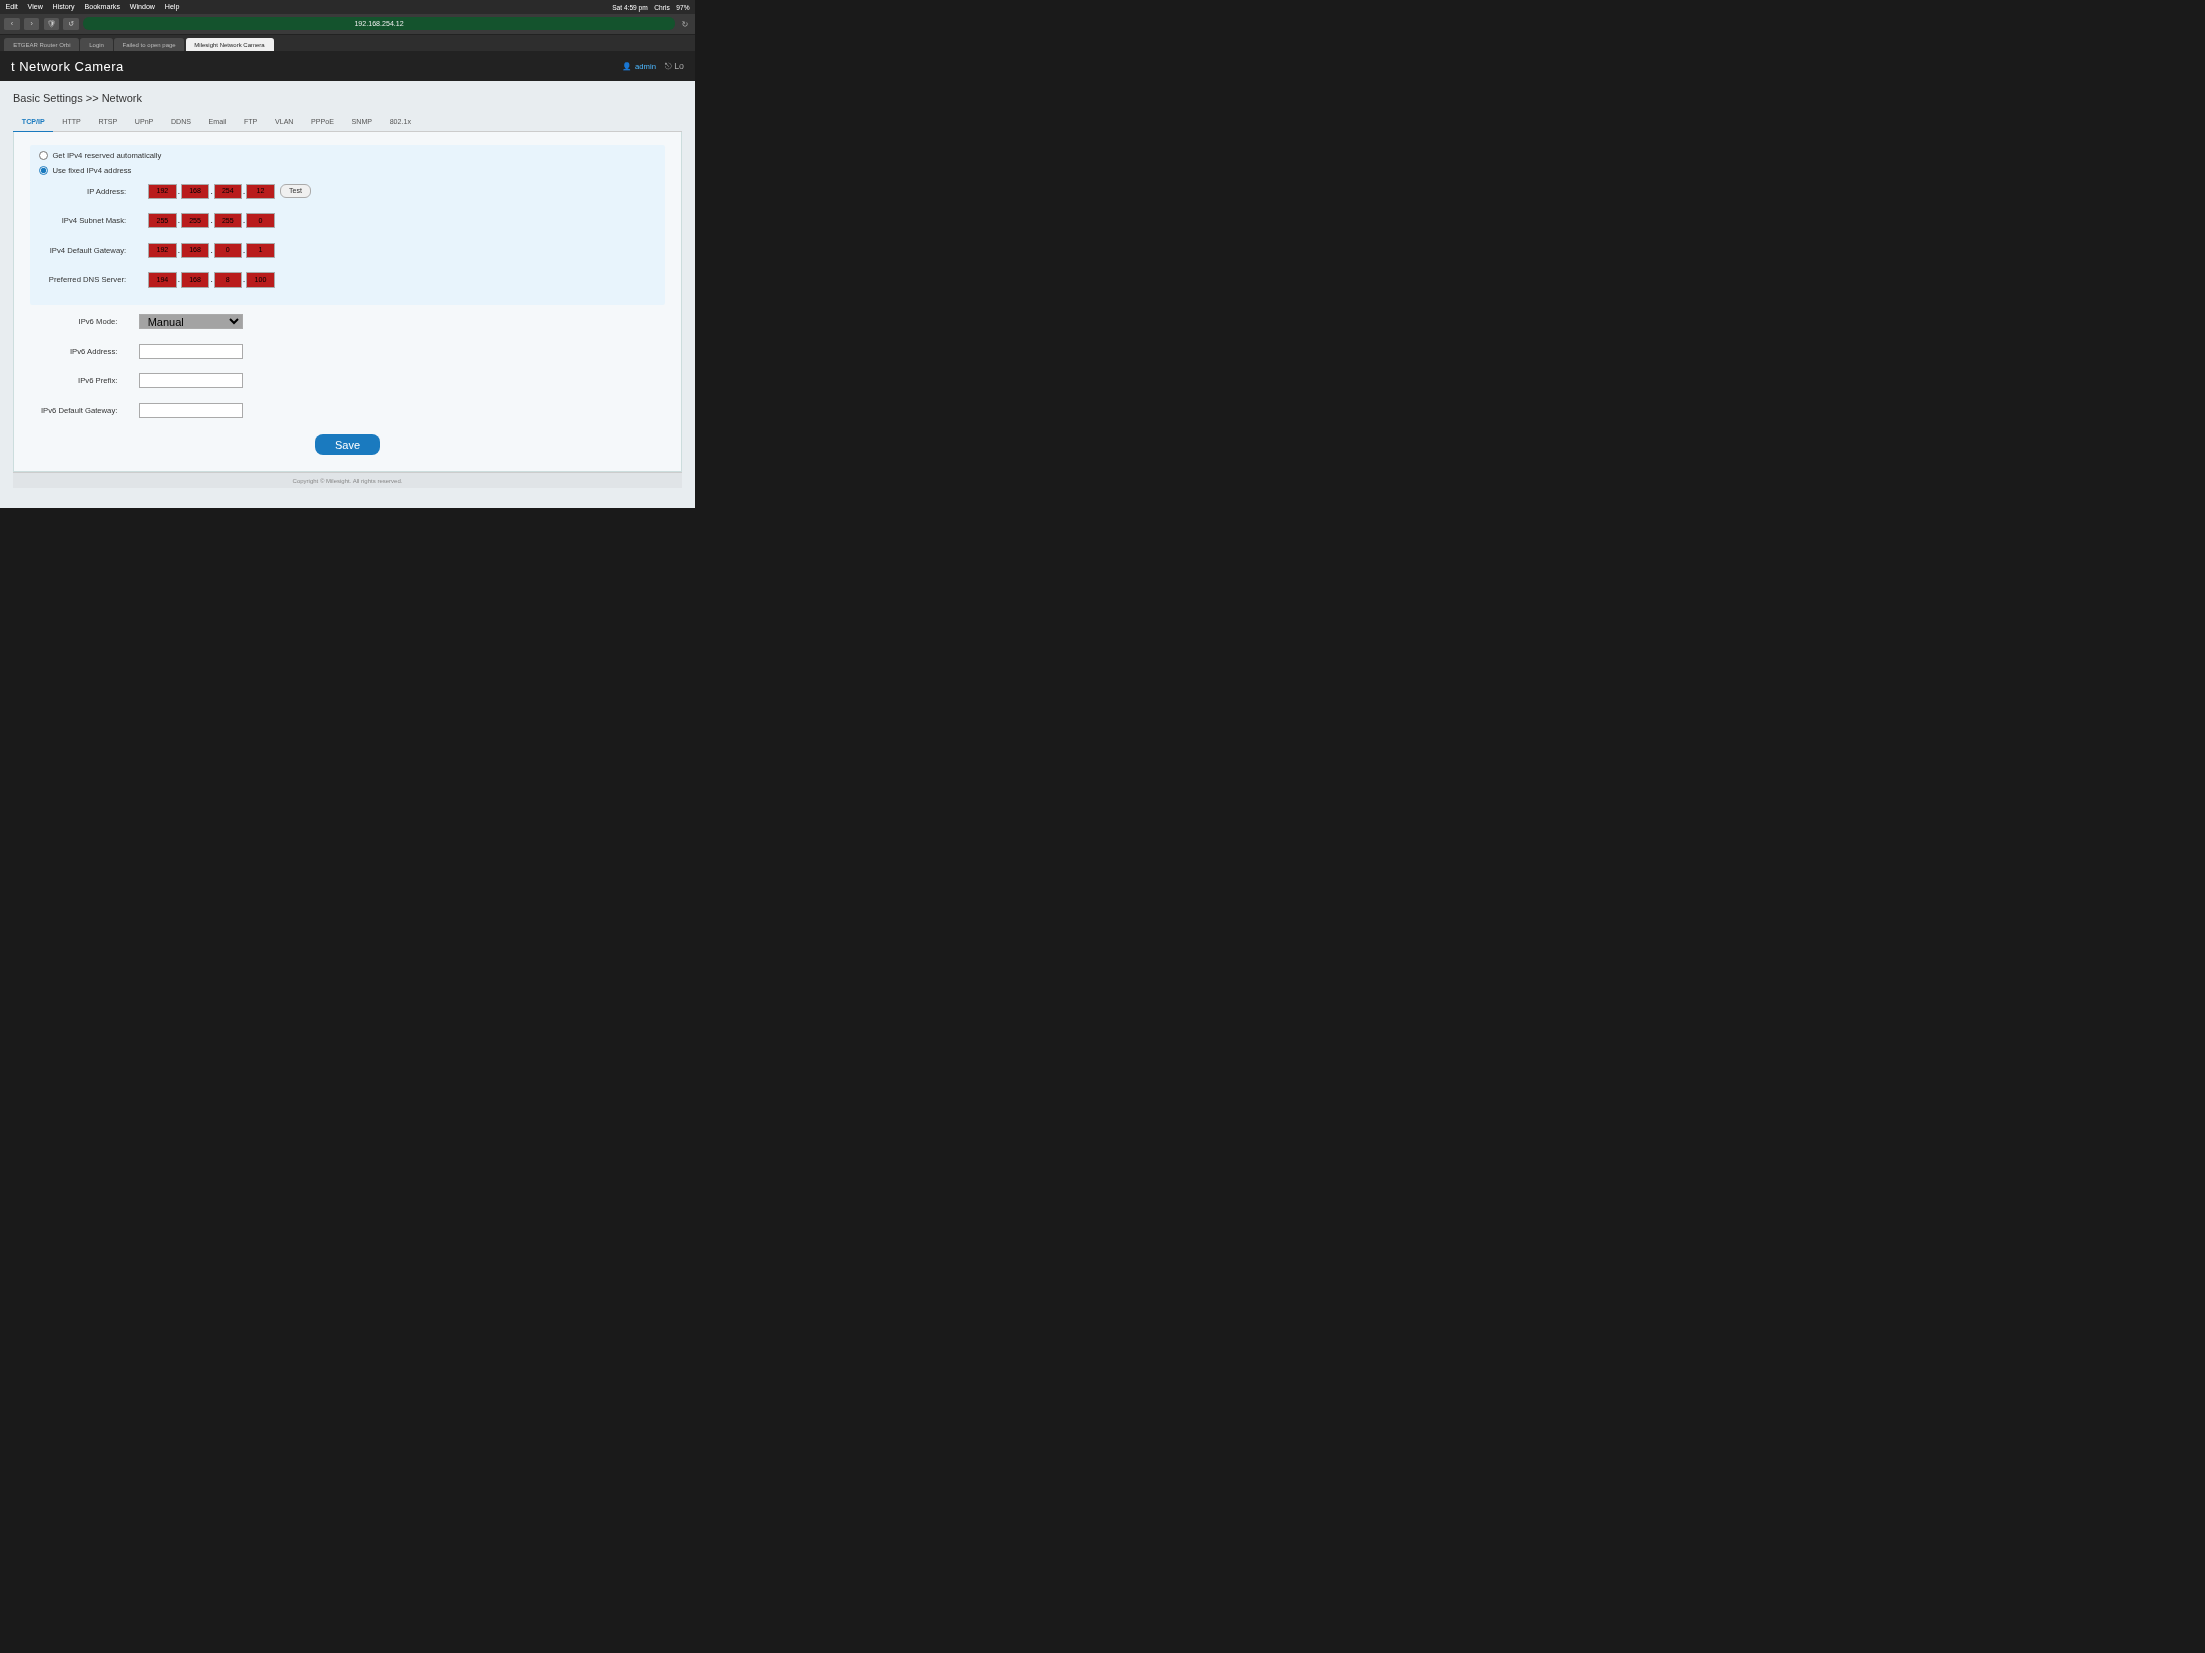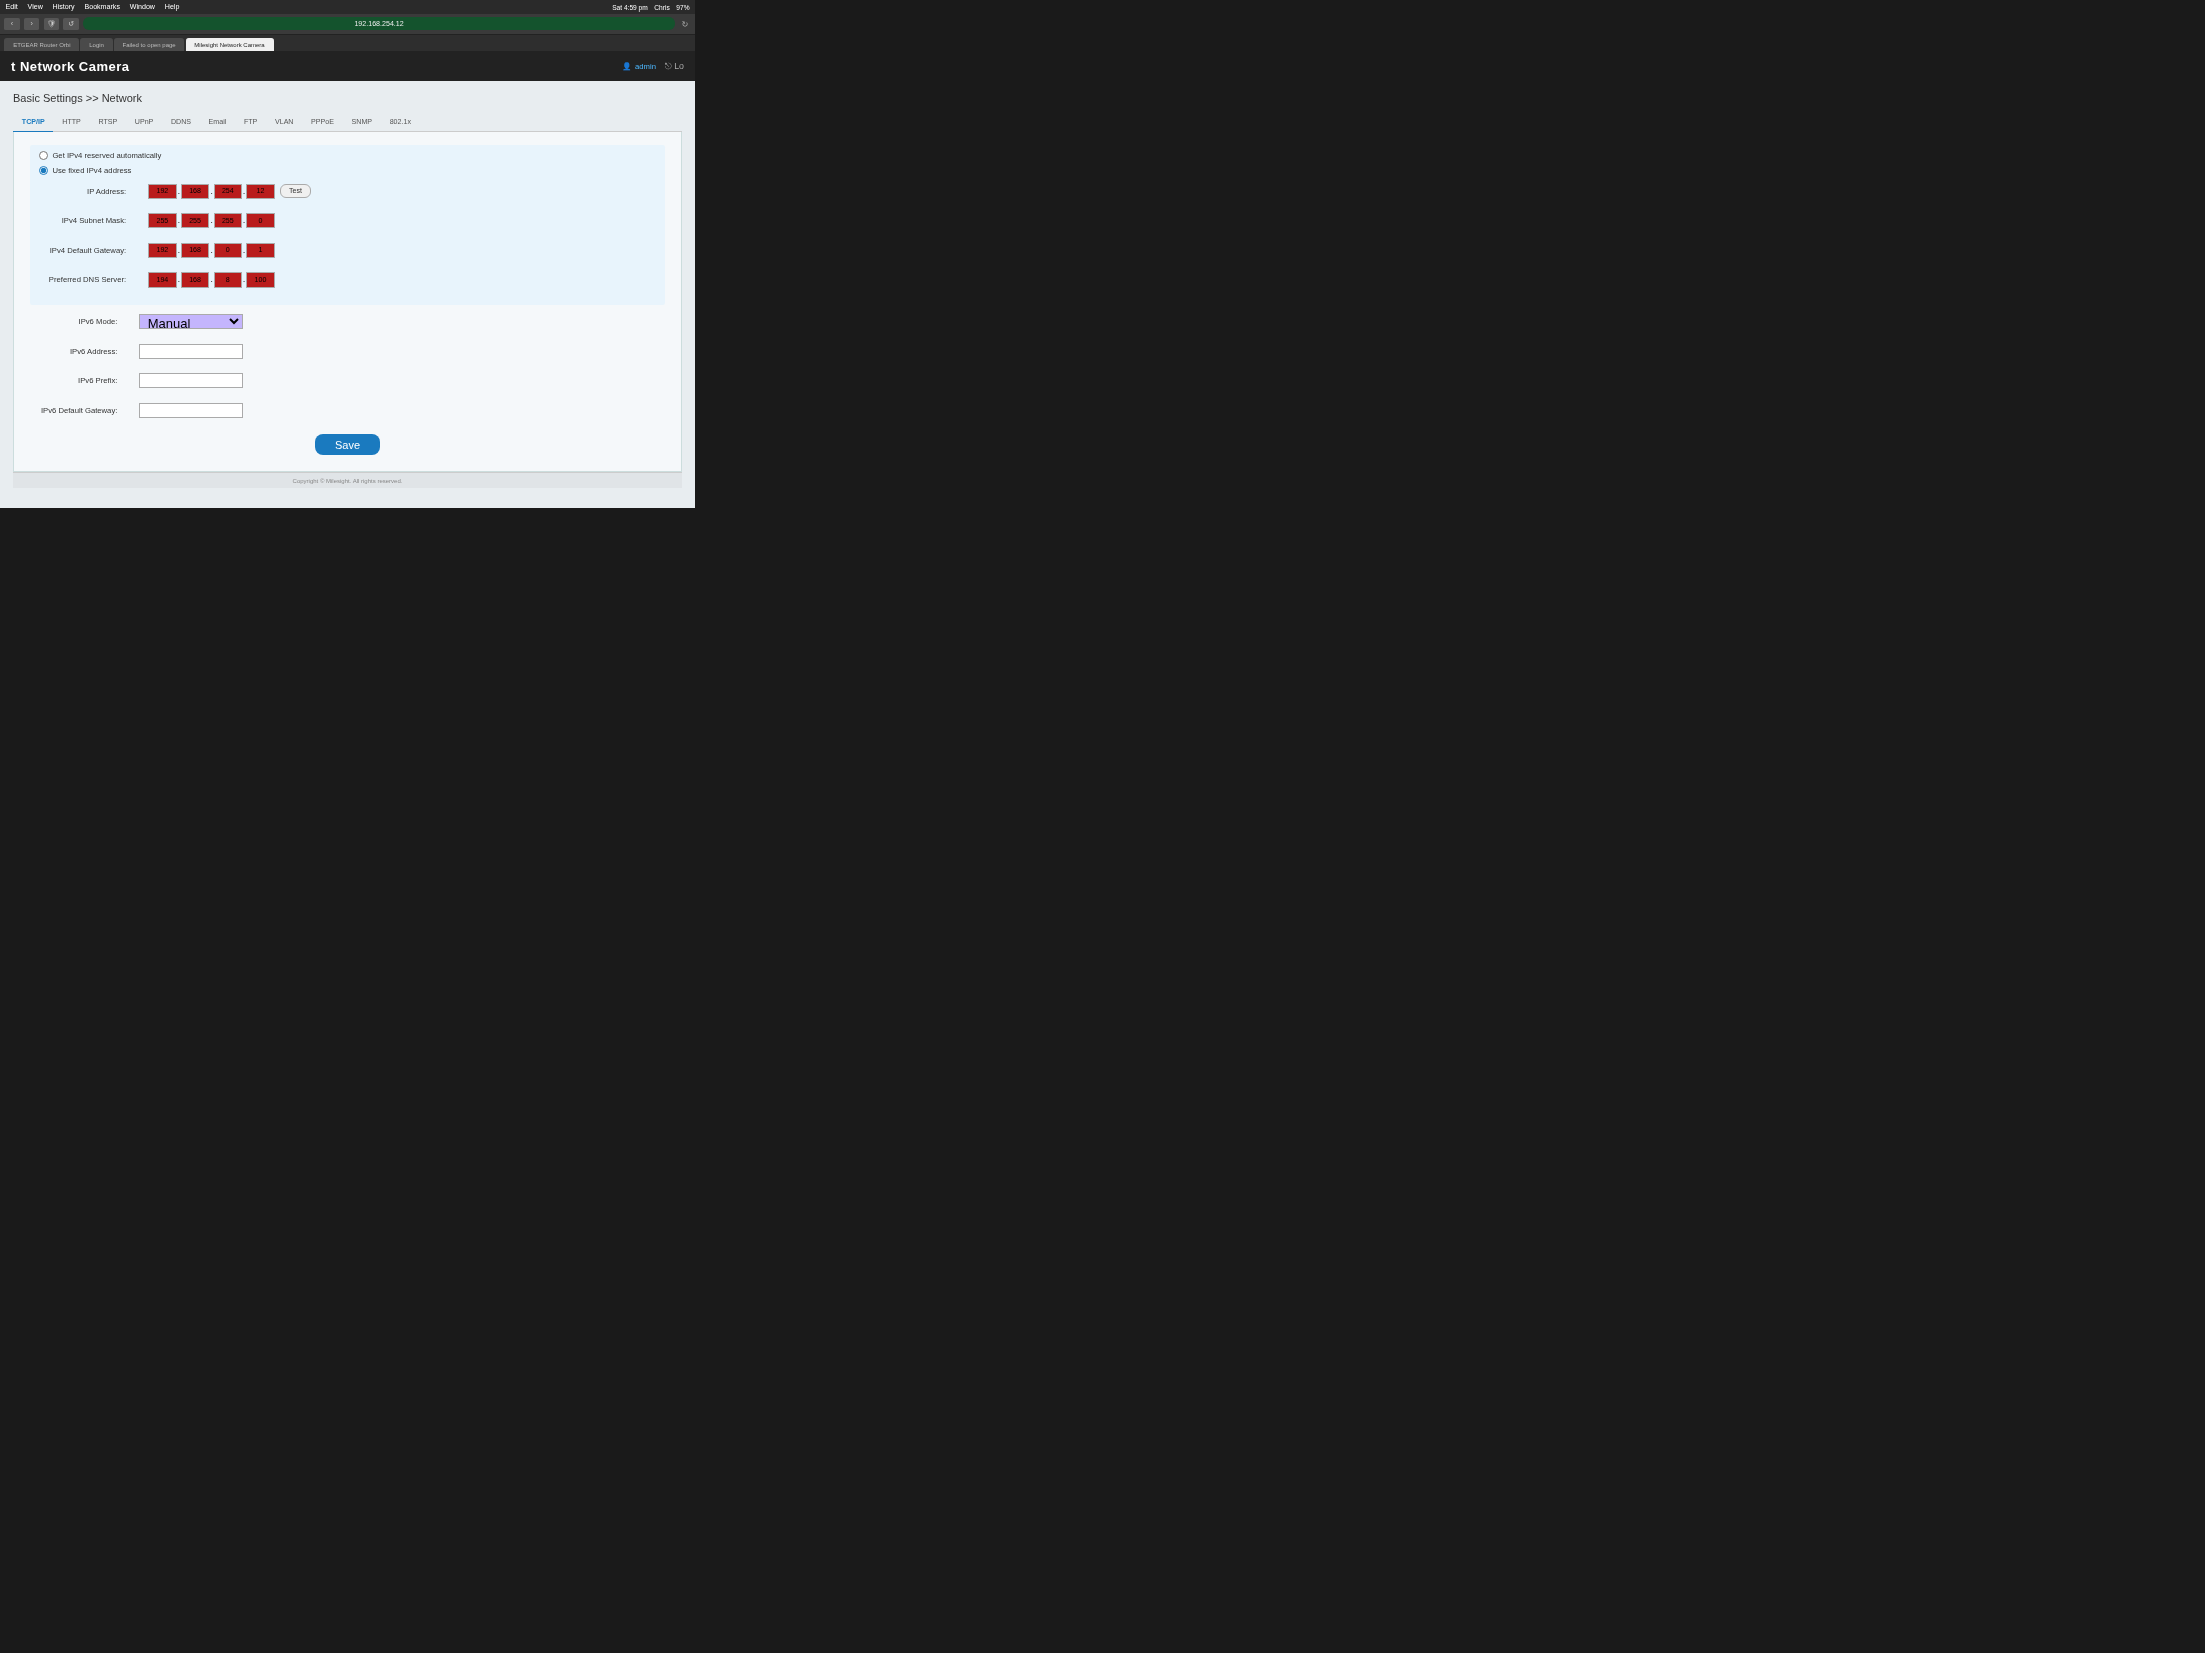--- a/index.html
+++ b/index.html
@@ -86,21 +86,21 @@
     
     .app-header {
       background: #222;
       color: #fff;
       padding: 6.6px 11px;
       display: flex;
       align-items: center;
       justify-content: space-between;
       height: 30px;
     }
-    .app-title { font-size: 13px; font-weight: 700; letter-spacing: 0.5px; }
+    .app-title { font-size: 13px; font-weight: 400; letter-spacing: 0.5px; }
     .app-header-right { display: flex; align-items: center; gap: 8.8px; }
     .admin-link { color: #4db8ff; font-size: 7.7px; text-decoration: none; cursor: pointer; display: flex; align-items: center; gap: 2.7px; }
     .logout-icon { color: #aaa; font-size: 8.8px; cursor: pointer; }
 
     
     .main-layout {
       display: flex;
       background: #f0f0f0;
       min-height: 427px;
     }
@@ -235,22 +235,22 @@
       padding: 2.2px 7.7px;
       font-size: 7.1px;
       cursor: pointer;
       color: #333;
     }
 
     .ipv6-select {
       width: 104px;
       height: 15.3px;
       border: 0.5px solid #aaa;
-      background: #c4b5fd;
-      font-size: 13px;
+      background: #a3a3a3;
+      font-size: 11px;
       padding: 0 3.3px;
       appearance: auto;
     }
     .text-input-wide {
       width: 104px;
       height: 15.3px;
       border: 0.5px solid #aaa;
       background: #fff;
       font-size: 7.1px;
       padding: 0 3.3px;

